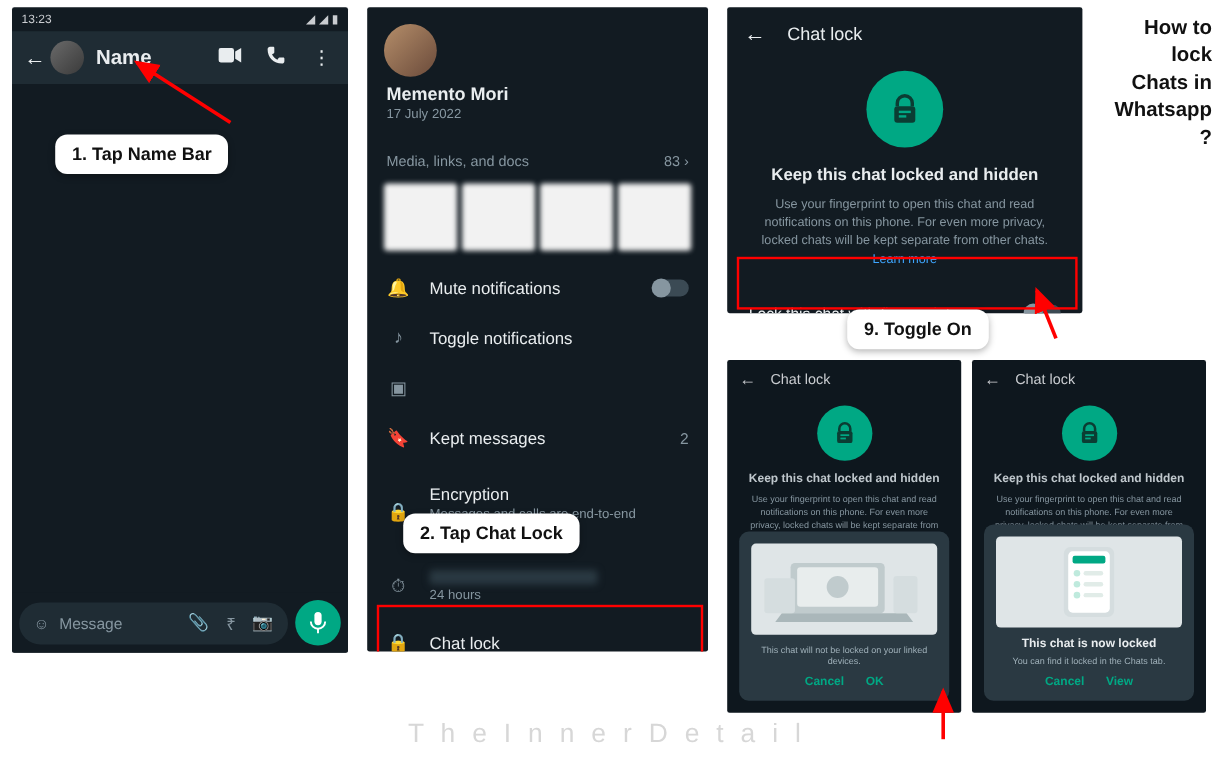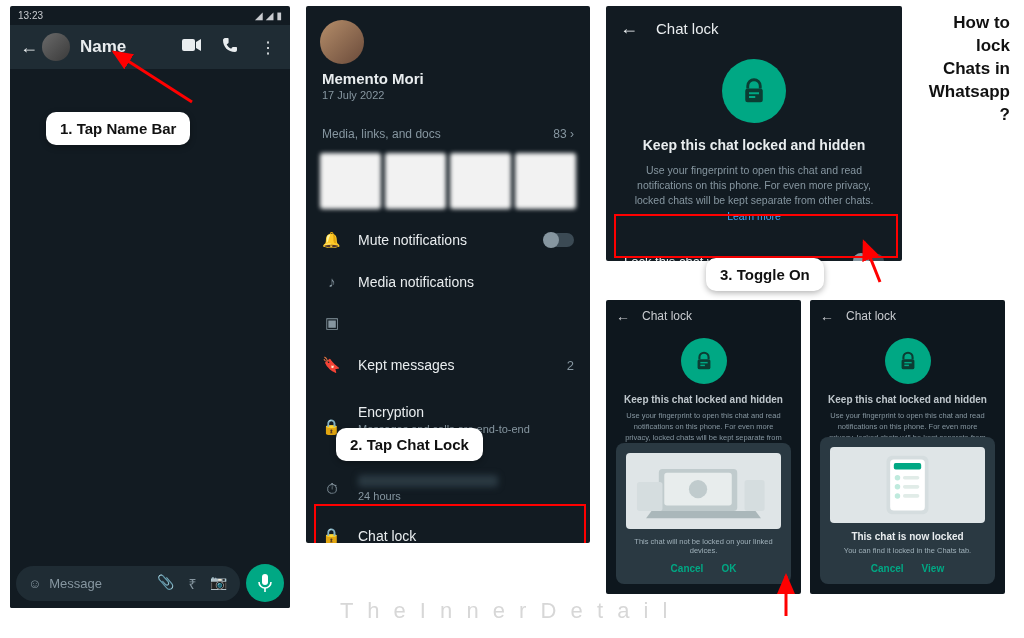--- a/index.html
+++ b/index.html
@@ -77,21 +77,21 @@
 <div class="canvas">
 
   <div class="bigtitle">
     <div>How to</div>
     <div>lock</div>
     <div>Chats in</div>
     <div>Whatsapp</div>
     <div>?</div>
   </div>
 
-  <div class="ph" style="left:10px;top:6px;width:280px;height:602px">
+  <div class="ph" style="left:10px;top:6px;width:280px;height:538px">
     <div class="statusbar">
       <span>13:23</span>
       <span class="icons"><span>◢</span><span>◢</span><span>▮</span></span>
     </div>
     <div class="hdr">
       <span style="font-size:18px">←</span>
       <div class="avatar"></div>
       <div class="hdr-name">Name</div>
       <span class="hdr-ico">
         <svg width="20" height="14" viewBox="0 0 20 14">
@@ -159,21 +159,21 @@
     <div class="row" style="margin-top:10px">
       <span class="ico">🔔</span>
       <div class="txt">
           <div class="lab">Mute notifications</div>
         </div>
       <div class="toggle"></div>
     </div>
     <div class="row">
       <span class="ico">♪</span>
       <div class="txt">
-          <div class="lab">Media notifications</div>
+          <div class="lab">Toggle notifications</div>
         </div>
     </div>
     <div class="row">
       <span class="ico">▣</span>
     </div>
     <div class="row">
       <span class="ico">🔖</span>
       <div class="txt">
           <div class="lab">Kept messages</div>
         </div>
@@ -239,21 +239,21 @@
   <div class="arrow" style="left:836px;top:236px;width:50px;height:50px">
     <svg width="50" height="50">
         <defs>
           <marker id="ah3" markerWidth="8" markerHeight="8" refX="6" refY="3" orient="auto">
             <path d="M0,0 L7,3 L0,6 Z" fill="#ff0000"></path>
           </marker>
         </defs>
     <line x1="44" y1="46" x2="28" y2="6" stroke="#ff0000" stroke-width="3" marker-end="url(#ah3)"></line>
       </svg>
   </div>
-  <div class="pill" style="left:706px;top:258px">3. Toggle On</div>
+  <div class="pill" style="left:706px;top:258px">9. Toggle On</div>
 
   <div class="mini" style="left:606px;top:300px;width:195px;height:294px">
     <div class="clhdr">
       <span class="bk">←</span>
       <span>Chat lock</span>
     </div>
     <div class="lockbadge sm">
       <svg viewBox="0 0 24 24">
           <path d="M7 10V8a5 5 0 0 1 10 0v2" stroke="#0b3d33" stroke-width="2.3" fill="none"></path>
           <rect x="5" y="10" width="14" height="11" rx="2" fill="#0b3d33"></rect>

